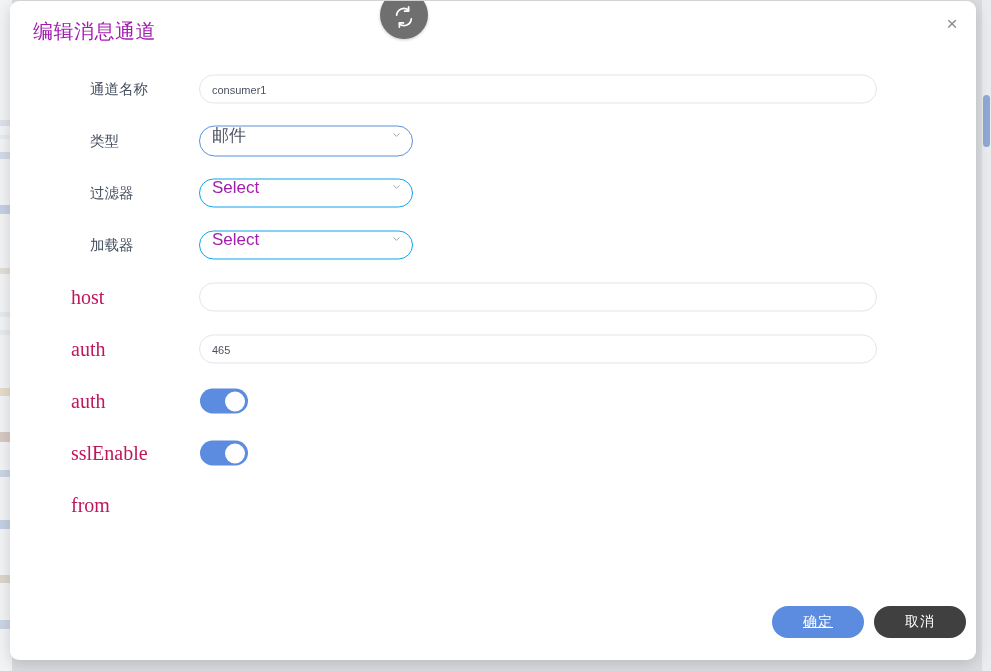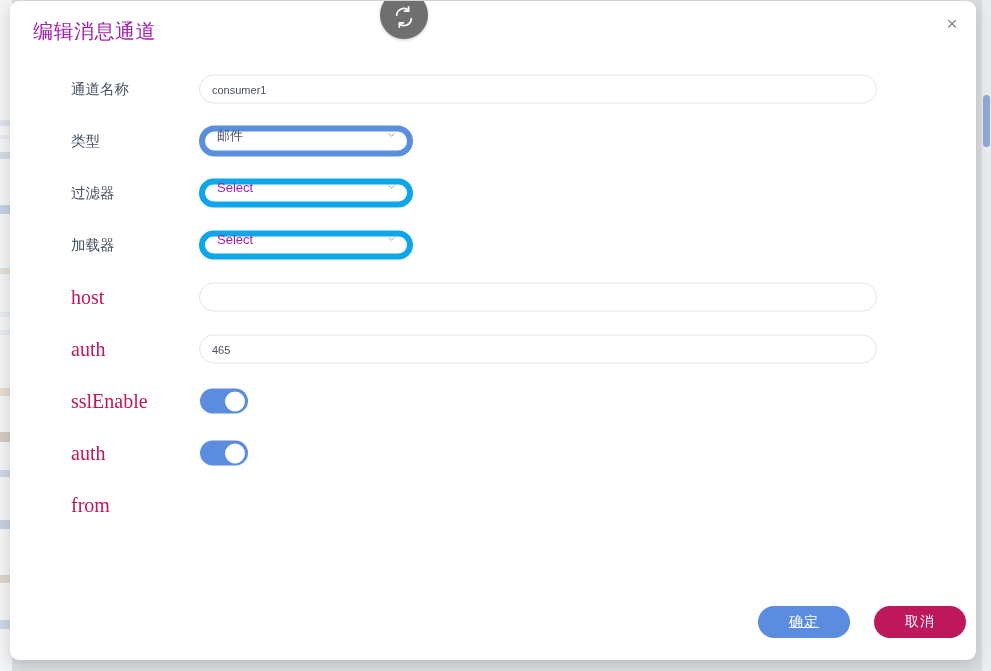--- a/index.html
+++ b/index.html
@@ -129,20 +129,21 @@
     font-family: "Liberation Serif", "DejaVu Serif", serif;
     font-size: 20px;
     color: #be185d;
     white-space: nowrap;
   }
   .row-label.cjk {
     font-family: "Liberation Sans", "DejaVu Sans", sans-serif;
     font-size: 14.5px;
     color: #46506180;
     color: #454f60;
+    margin-left: 19px;
   }
 
   .field-wide {
     position: absolute;
     left: 189px;
     width: 678px;
     height: 29px;
     top: 50%;
     transform: translateY(-50%);
     box-sizing: border-box;
@@ -159,27 +160,27 @@
   .field-wide .val { white-space: nowrap; overflow: hidden; }
 
   .field-select {
     position: absolute;
     left: 189px;
     width: 214px;
     height: 29px;
     top: 50%;
     transform: translateY(-50%);
     box-sizing: border-box;
-    border: 6px solid #0ea5e9;
+    border: 1px solid #0ea5e9;
     border-radius: 15px;
     background: #fff;
     display: flex;
     align-items: center;
     padding: 0 10px 12px 12px;
-    font-size: 13px;
+    font-size: 17px;
     color: #4a5160;
     cursor: pointer;
   }
   .field-select.active {
     border-color: #5b8fdd;
     height: 31px;
     border-radius: 16px;
   }
   .field-select .val { flex: 1; white-space: nowrap; overflow: hidden; }
   .field-select .val.ph { color: #a21caf; }
@@ -226,29 +227,29 @@
     display: flex;
     align-items: center;
     justify-content: center;
     font-size: 14px;
     color: #ffffff;
     cursor: pointer;
     user-select: none;
     letter-spacing: 1px;
   }
   .btn-ok {
-    right: 126px;
+    right: 112px;
     width: 92px;
     background: #5b8cdf;
     text-decoration: underline;
   }
   .btn-cancel {
     right: 10px;
     width: 92px;
-    background: #be185d;
+    background: #404040;
   }
 </style>
 </head>
 <body>
 
 <div id="root">
 
   <div class="bg-page">
     <div class="bg-strip" style="top:120px;height:6px;background:#c8d2e4"></div>
     <div class="bg-strip" style="top:135px;height:4px;background:#dfe3ea"></div>
@@ -333,28 +334,28 @@
       </div>
 
       <div class="row">
         <div class="row-label">auth</div>
         <div class="field-wide">
           <span class="val">465</span>
         </div>
       </div>
 
       <div class="row">
-        <div class="row-label">sslEnable</div>
+        <div class="row-label">auth</div>
         <div class="toggle">
           <div class="knob"></div>
         </div>
       </div>
 
       <div class="row">
-        <div class="row-label">auth</div>
+        <div class="row-label">sslEnable</div>
         <div class="toggle">
           <div class="knob"></div>
         </div>
       </div>
 
       <div class="row">
         <div class="row-label">from</div>
       </div>
 
 

